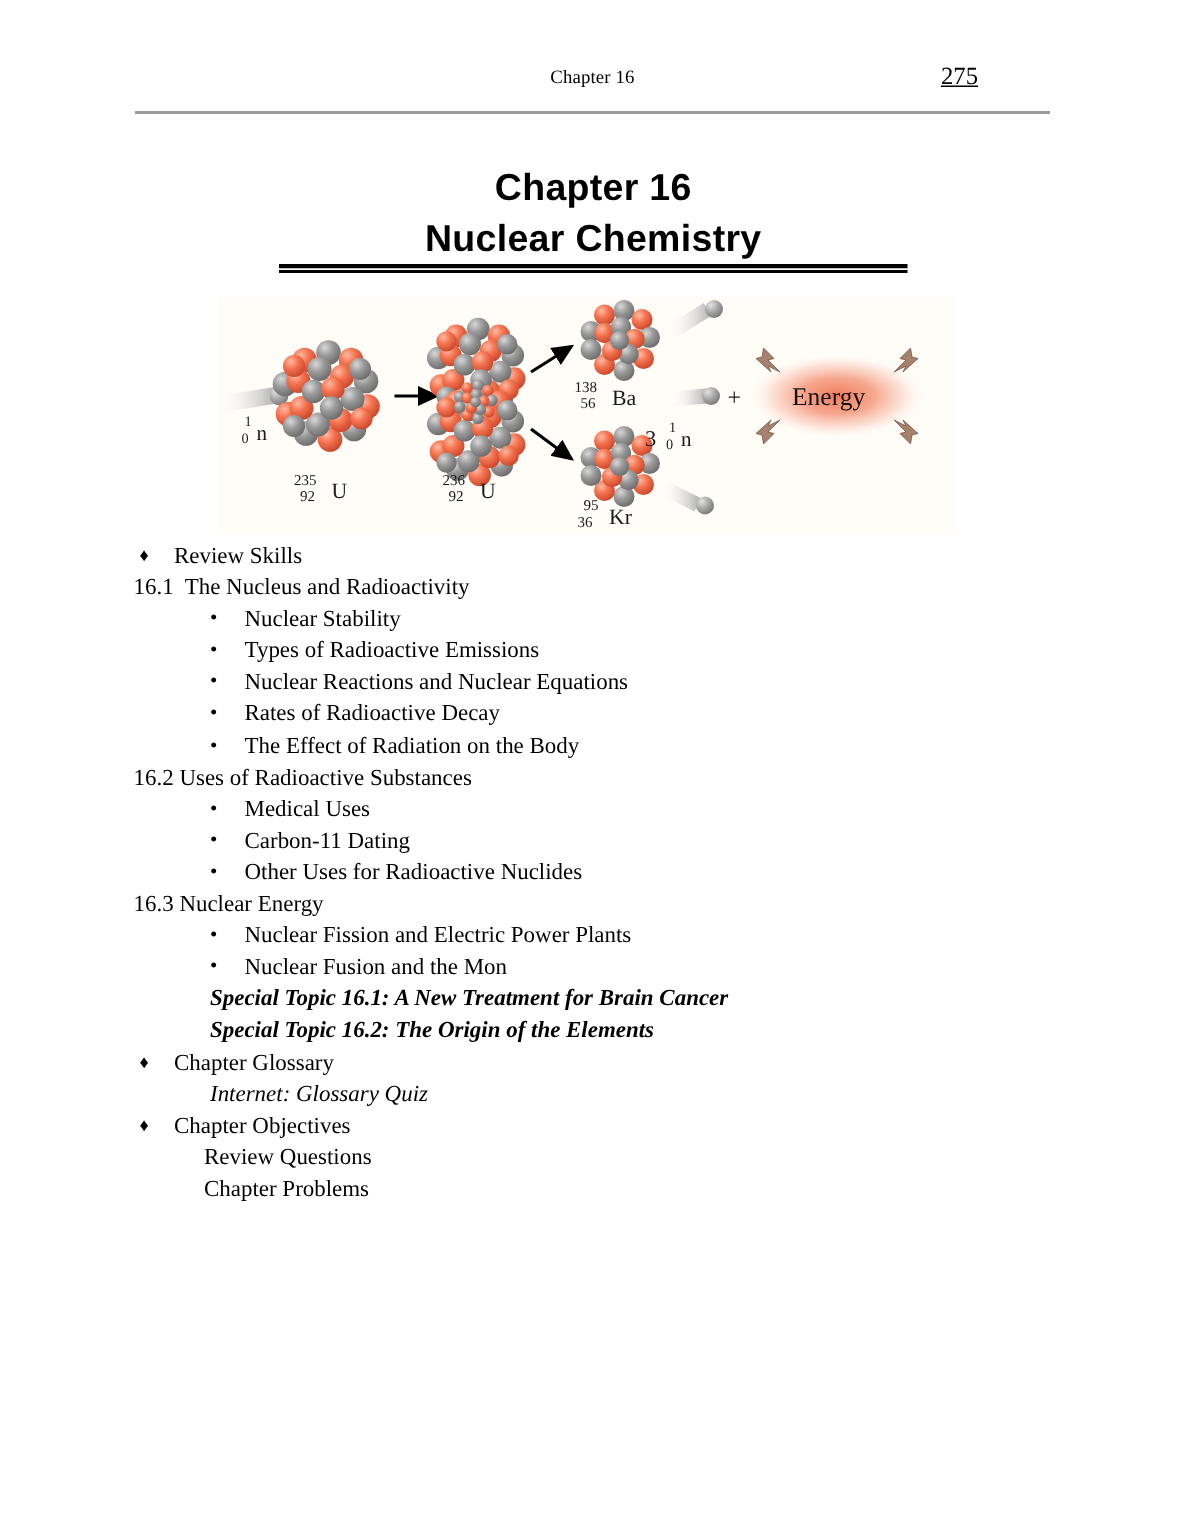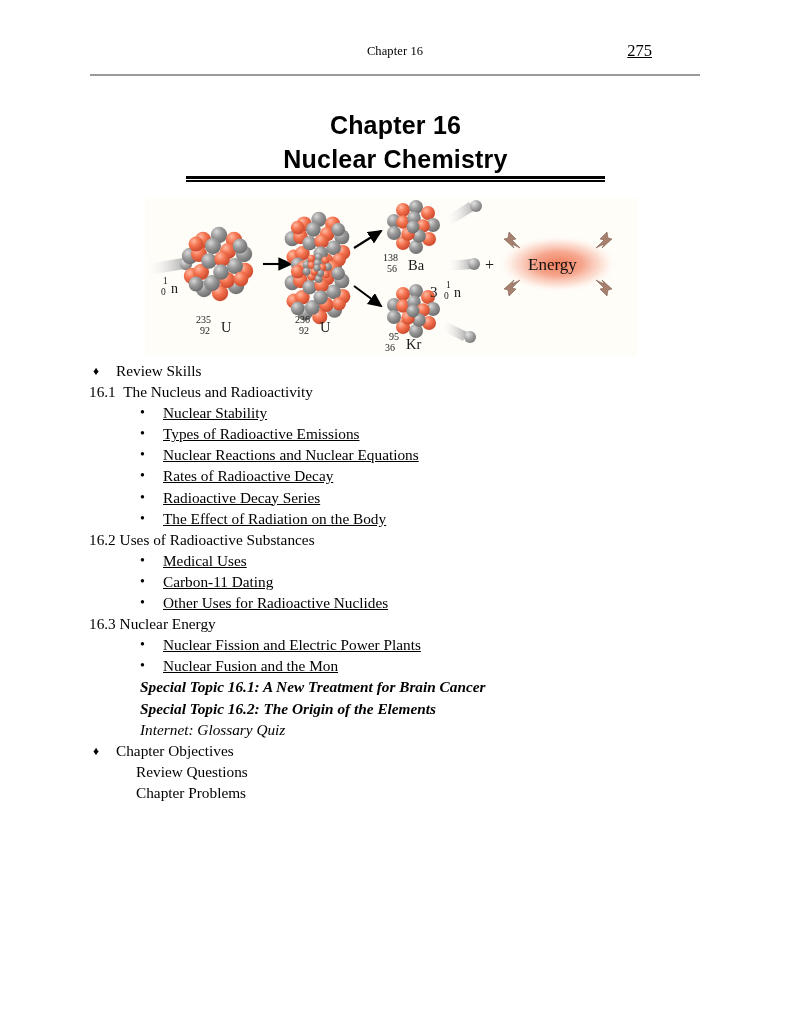--- a/index.html
+++ b/index.html
@@ -115,21 +115,21 @@
     height: 21.1px;
   }
   .lvl-diamond { padding-left: 4px; }
   .lvl-diamond .bullet-diamond {
     display: inline-block;
     width: 23px;
     font-size: 12px;
     vertical-align: 1px;
   }
   .lvl-section  { padding-left: 0px; }
-  .lvl-bullet   { padding-left: 51px; text-decoration: underline; }
+  .lvl-bullet   { padding-left: 51px; }
   .lvl-bullet .bullet-dot {
     display: inline-block;
     width: 23px;
     font-size: 14px;
     vertical-align: 1px;
   }
   .lvl-special {
     padding-left: 51px;
     font-weight: bold;
     font-style: italic;
@@ -341,28 +341,28 @@
   </svg>
 </div>
 
 <div id="chapter-outline">
     <div class="outline-row lvl-diamond"><span class="bullet-diamond">♦</span><span>Review Skills</span></div>
     <div class="outline-row lvl-section"><span>16.1  The Nucleus and Radioactivity</span></div>
     <div class="outline-row lvl-bullet"><span class="bullet-dot">•</span><span>Nuclear Stability</span></div>
     <div class="outline-row lvl-bullet"><span class="bullet-dot">•</span><span>Types of Radioactive Emissions</span></div>
     <div class="outline-row lvl-bullet"><span class="bullet-dot">•</span><span>Nuclear Reactions and Nuclear Equations</span></div>
     <div class="outline-row lvl-bullet"><span class="bullet-dot">•</span><span>Rates of Radioactive Decay</span></div>
-    <div class="outline-row lvl-bullet"><span class="bullet-dot">•</span><span>Radioactive Decay Series</span></div>
     <div class="outline-row lvl-bullet"><span class="bullet-dot">•</span><span>The Effect of Radiation on the Body</span></div>
     <div class="outline-row lvl-section"><span>16.2 Uses of Radioactive Substances</span></div>
     <div class="outline-row lvl-bullet"><span class="bullet-dot">•</span><span>Medical Uses</span></div>
     <div class="outline-row lvl-bullet"><span class="bullet-dot">•</span><span>Carbon-11 Dating</span></div>
     <div class="outline-row lvl-bullet"><span class="bullet-dot">•</span><span>Other Uses for Radioactive Nuclides</span></div>
     <div class="outline-row lvl-section"><span>16.3 Nuclear Energy</span></div>
     <div class="outline-row lvl-bullet"><span class="bullet-dot">•</span><span>Nuclear Fission and Electric Power Plants</span></div>
     <div class="outline-row lvl-bullet"><span class="bullet-dot">•</span><span>Nuclear Fusion and the Mon</span></div>
     <div class="outline-row lvl-special"><span>Special Topic 16.1: A New Treatment for Brain Cancer</span></div>
     <div class="outline-row lvl-special"><span>Special Topic 16.2: The Origin of the Elements</span></div>
+    <div class="outline-row lvl-diamond"><span class="bullet-diamond">♦</span><span>Chapter Glossary</span></div>
     <div class="outline-row lvl-internet"><span>Internet: Glossary Quiz</span></div>
     <div class="outline-row lvl-diamond"><span class="bullet-diamond">♦</span><span>Chapter Objectives</span></div>
     <div class="outline-row lvl-plain"><span>Review Questions</span></div>
     <div class="outline-row lvl-plain"><span>Chapter Problems</span></div>
   </div>
 
 </body></html>

